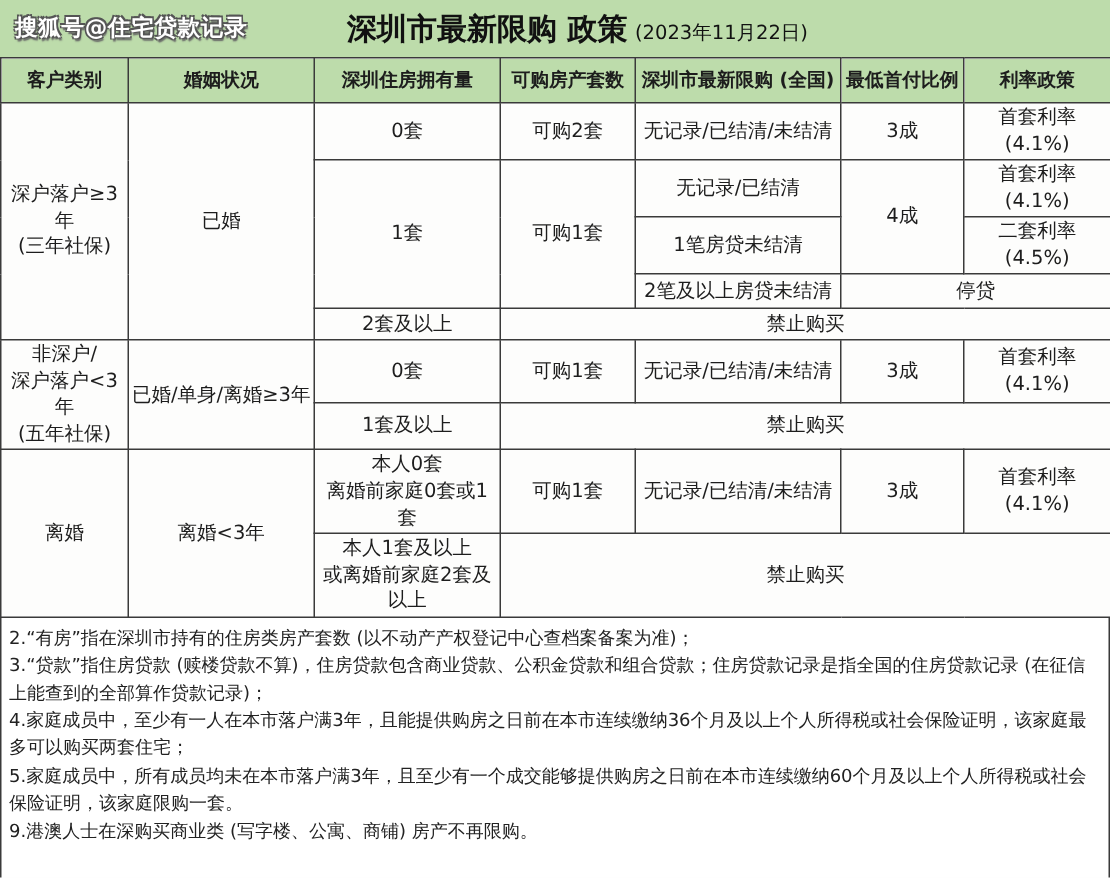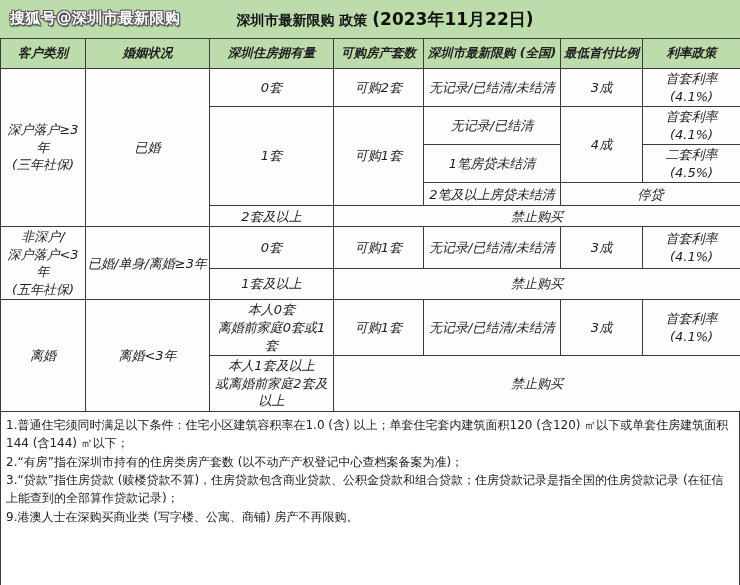--- a/index.html
+++ b/index.html
@@ -23,27 +23,26 @@
     position:relative;
     display:flex;align-items:center;justify-content:center;
   }
   .watermark{
     position:absolute;left:10px;top:9px;
     font-size:15px;font-weight:bold;color:#fff;letter-spacing:0.5px;
     text-shadow:-1px -1px 0 #555,1px -1px 0 #555,-1px 1px 0 #555,1px 1px 0 #555,1px 2px 1px #666;
     white-space:nowrap;
   }
   .title-wrap{display:flex;align-items:baseline;gap:5px;margin-left:30px;}
-  .page-title{font-size:14px;font-weight:bold;color:#111;}
-  .page-date{font-size:17px;font-weight:bold;color:#111;}
+  .page-title{font-size:20px;font-weight:bold;color:#111;}
+  .page-date{font-size:13px;font-weight:normal;color:#111;}
   
   table.policy{
     width:740px;border-collapse:collapse;table-layout:fixed;
     background:var(--cell-bg);
-    font-style:italic;
   }
   table.policy th,table.policy td{
     border:1px solid var(--border-dark);
     text-align:center;vertical-align:middle;
     font-size:13px;line-height:1.35;
     padding:1px 2px;
     white-space:pre-line;
     color:var(--text-dark);
     overflow:hidden;
   }
@@ -62,21 +61,21 @@
     font-size:12px;line-height:18.4px;
     color:#222;
     overflow:hidden;
   }
   .notes div{margin:0;}
 </style>
 </head>
 <body>
 
 <div class="topbar">
-  <span class="watermark">搜狐号@深圳市最新限购</span>
+  <span class="watermark">搜狐号@住宅贷款记录</span>
   <span class="title-wrap">
     <span class="page-title">深圳市最新限购 政策</span>
     <span class="page-date">(2023年11月22日)</span>
   </span>
 </div>
 
 <table class="policy">
   <colgroup>
     <col style="width:85px">
       <col style="width:124px">
@@ -155,17 +154,18 @@
   </tr>
   <tr style="height:37px">
     <td>本人1套及以上
 或离婚前家庭2套及以上</td>
     <td colspan="4">禁止购买</td>
   </tr>
 </tbody>
   </table>
 
 <div class="notes">
-  <div>1.普通住宅须同时满足以下条件：住宅小区建筑容积率在1.0 (含) 以上；单套住宅套内建筑面积120 (含120) ㎡以下或单套住房建筑面积144 (含144) ㎡以下；</div>
   <div>2.“有房”指在深圳市持有的住房类房产套数 (以不动产产权登记中心查档案备案为准)；</div>
   <div>3.“贷款”指住房贷款 (赎楼贷款不算)，住房贷款包含商业贷款、公积金贷款和组合贷款；住房贷款记录是指全国的住房贷款记录 (在征信上能查到的全部算作贷款记录)；</div>
+  <div>4.家庭成员中，至少有一人在本市落户满3年，且能提供购房之日前在本市连续缴纳36个月及以上个人所得税或社会保险证明，该家庭最多可以购买两套住宅；</div>
+  <div>5.家庭成员中，所有成员均未在本市落户满3年，且至少有一个成交能够提供购房之日前在本市连续缴纳60个月及以上个人所得税或社会保险证明，该家庭限购一套。</div>
   <div>9.港澳人士在深购买商业类 (写字楼、公寓、商铺) 房产不再限购。</div>
 </div>
 
 </body></html>

